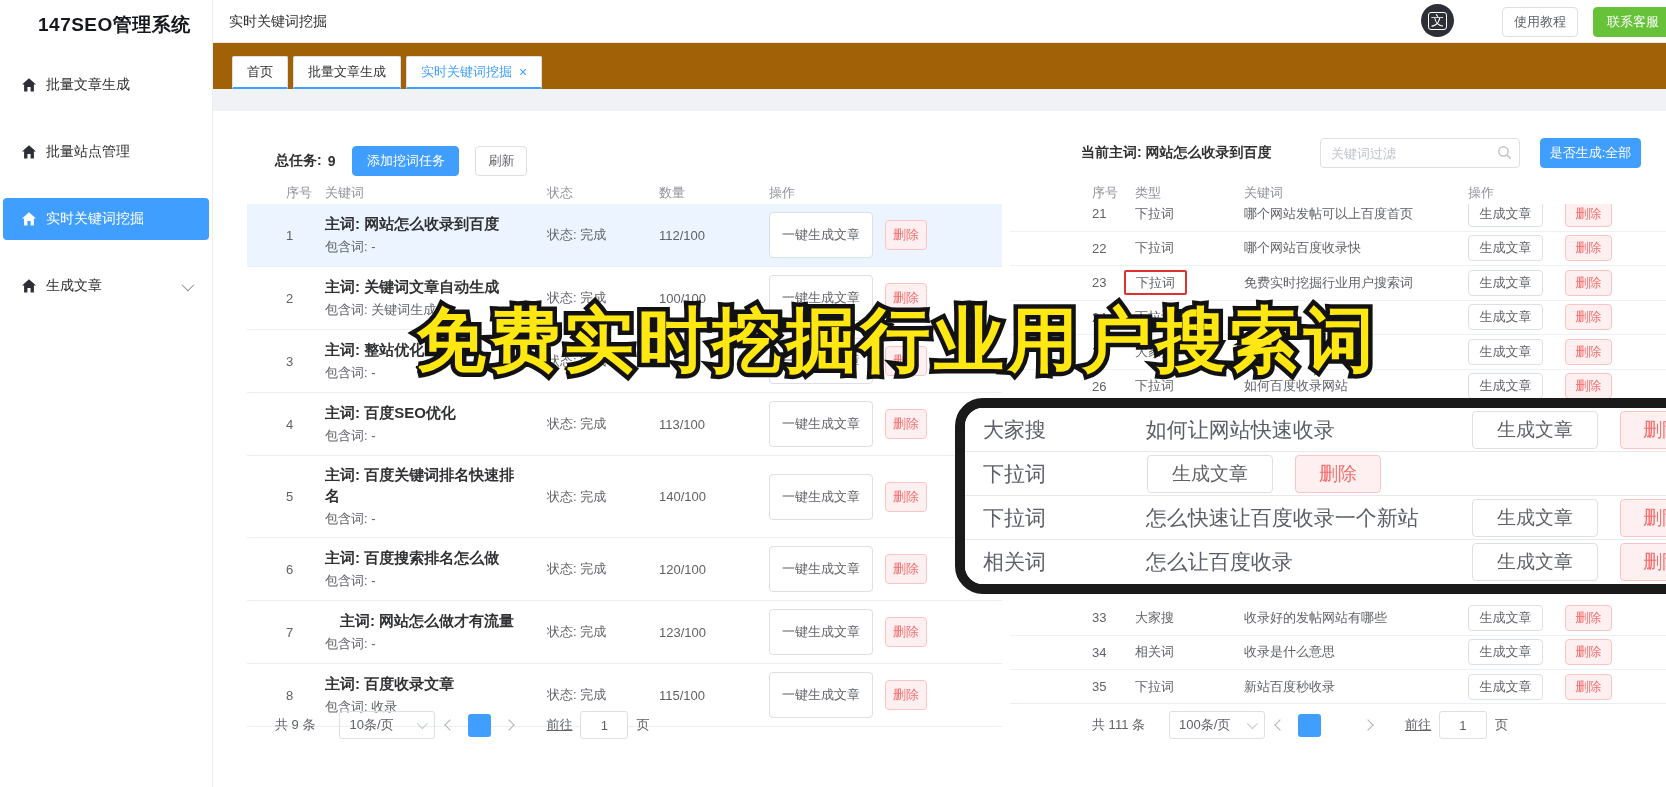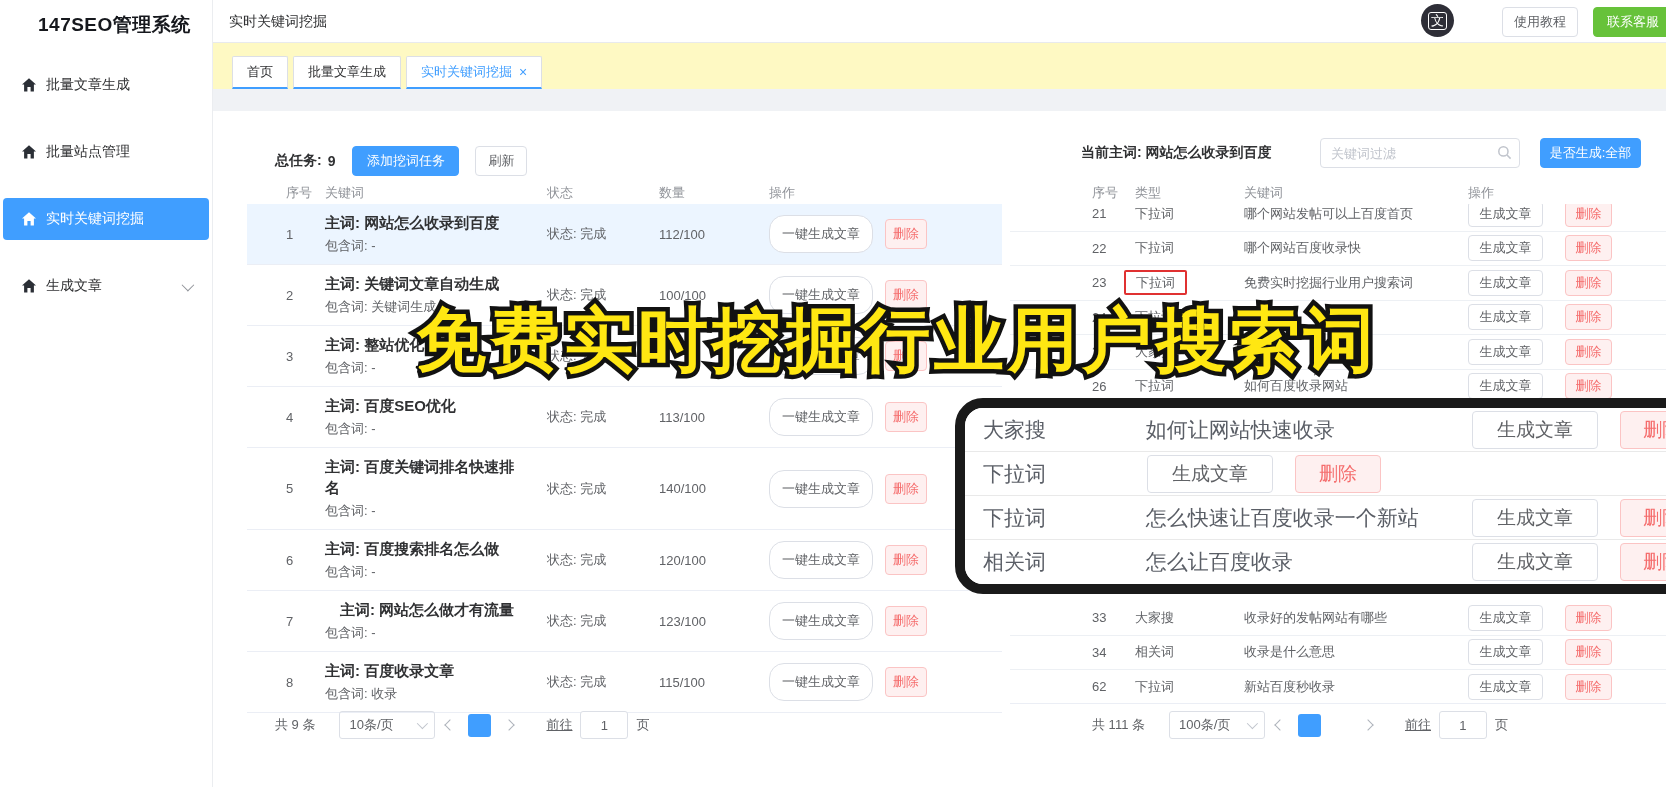--- a/index.html
+++ b/index.html
@@ -35,21 +35,21 @@
   .contact-btn { position:absolute; left:1380px; top:7px; width:110px; height:30px;
                  background:#67c23a; border:1px solid #67c23a; color:#fff; justify-content:flex-start;
                  padding-left:13px; overflow:hidden; }
   .float-badge { position:absolute; left:1421px; top:4px; width:33px; height:33px; border-radius:50%;
                  background:#2e2e37; display:flex; align-items:center; justify-content:center; z-index:60;
                  box-shadow:0 0 0 2px rgba(255,255,255,.55); cursor:pointer; }
   .float-badge span { color:#fff; font-size:13px; line-height:1; border:1.2px solid #fff;
                       border-radius:3px; padding:1px 2px 2px; }
 
   
-  .tabbar { position:absolute; left:213px; top:43px; right:0; height:46px; background:#fef9c3;
+  .tabbar { position:absolute; left:213px; top:43px; right:0; height:46px; background:#a16207;
             display:flex; align-items:flex-end; padding:0 0 0 19px; }
   .tab { display:inline-flex; align-items:center; height:33px; padding:0 14px; margin-right:5px;
          border:1px solid #dcdfe6; border-bottom:2px solid #409eff; border-radius:2px 2px 0 0;
          background:#fff; font-size:13px; color:#303133; cursor:pointer; }
   .tab.active { color:#409eff; }
   .tab .tab-close { display:none; margin-left:7px; font-size:14px; line-height:1; color:#409eff; }
   .tab .tab-close.show { display:inline; }
   .tab .tab-close::before { content:"×"; }
 
   .gray-strip { position:absolute; left:213px; top:89px; right:0; height:22px; background:#f0f2f5; }
@@ -72,21 +72,21 @@
   .tbody-left { position:absolute; left:0; right:0; top:93px; }
   .task-row { display:flex; align-items:center; min-height:59px; padding:8px 0 8px 39px;
               border-bottom:1px solid #ebeef5; background:#fff; }
   .task-row.hl { background:#ecf5ff; }
   .t-num { width:39px; font-size:13px; color:#606266; }
   .t-kw { width:222px; padding-right:18px; }
   .t-main { font-size:15px; font-weight:bold; color:#303133; line-height:21px; }
   .t-sub { font-size:13px; color:#606266; line-height:20px; margin-top:3px; }
   .t-status { width:112px; font-size:13px; color:#606266; }
   .t-count { width:110px; font-size:13px; color:#606266; }
-  .t-gen { width:104px; height:38px;border-radius:15px; }
+  .t-gen { width:104px; height:46px; }
   .t-del { width:42px; height:30px; margin-left:12px; }
 
   
   .panel-right { position:absolute; left:1010px; top:111px; width:656px; height:676px; background:#fff; }
   .kw-header { position:absolute; left:0; right:0; top:27px; height:30px; }
   .current-label { position:absolute; left:71px; top:6px; font-size:14px; font-weight:bold; color:#303133; }
   .filter-wrap { position:absolute; left:310px; top:0; width:200px; height:30px; }
   .filter-input { width:100%; height:100%; border:1px solid #dcdfe6; border-radius:4px;
                   padding:0 30px 0 10px; font-size:13px; color:#b91c1c; outline:none;
                   font-family:"Liberation Sans","DejaVu Sans",sans-serif; }
@@ -419,21 +419,21 @@
     <span class="btn btn-danger k-del">删除</span>
   </div>
         <div class="kw-row">
     <span class="k-num">34</span>
     <span class="k-type"><span>相关词</span></span>
     <span class="k-kw">收录是什么意思</span>
     <span class="btn btn-plain k-gen">生成文章</span>
     <span class="btn btn-danger k-del">删除</span>
   </div>
         <div class="kw-row">
-    <span class="k-num">62</span>
+    <span class="k-num">35</span>
     <span class="k-type"><span>下拉词</span></span>
     <span class="k-kw">新站百度秒收录</span>
     <span class="btn btn-plain k-gen">生成文章</span>
     <span class="btn btn-danger k-del">删除</span>
   </div>
       </div>
     <div class="pager pager-right">
       <span class="pg-total">共 111 条</span>
       <span class="psel">
         <span>100条/页</span>

